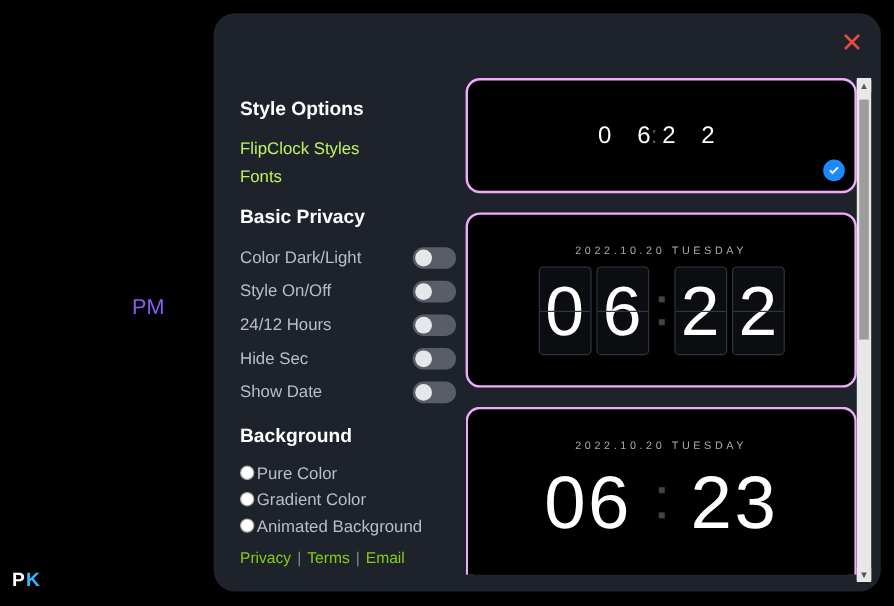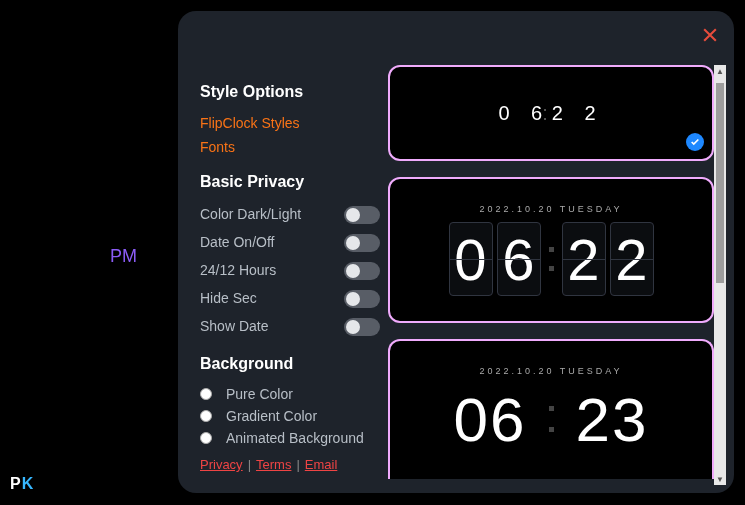--- a/index.html
+++ b/index.html
@@ -69,21 +69,21 @@
   }
   .section-title {
     font-size: 16px;
     font-weight: 700;
     margin-bottom: 10px;
     margin-top: 14px;
   }
   .section-title:first-child { margin-top: 0; }
   .menu-item {
     font-size: 14px;
-    color: #f97316;
+    color: #bef264;
     padding: 4px 0;
     cursor: pointer;
   }
   .setting-row {
     display: flex;
     align-items: flex-start;
     justify-content: space-between;
     padding: 5px 0;
   }
   .setting-label {
@@ -105,21 +105,21 @@
     left: 2px;
     width: 14px;
     height: 14px;
     background: #e5e7ea;
     border-radius: 50%;
   }
 
   .radio-row {
     display: flex;
     align-items: center;
-    gap: 14px;
+    gap: 2px;
     padding: 3px 0;
     font-size: 14px;
     color: #b8bfc7;
     cursor: pointer;
   }
   .radio {
     width: 12px;
     height: 12px;
     border: 1px solid #aaa;
     border-radius: 50%;
@@ -127,22 +127,21 @@
     position: relative;
     flex-shrink: 0;
   }
 
   .footer-links {
     margin-top: 8px;
     font-size: 13px;
     color: #ddd;
   }
   .footer-links a {
-    color: #ef4444;
-    text-decoration: underline;
+    color: #84cc16;
     cursor: pointer;
   }
   .footer-links .sep { margin: 0 5px; color: #888; }
 
   .preview-area {
     flex: 1;
     position: relative;
     padding-right: 12px;
   }
   .scrollbar {
@@ -311,21 +310,21 @@
 
       <div class="section-title">Basic Privacy</div>
 
       <div class="setting-row">
         <span class="setting-label">Color Dark/Light</span>
         <div class="toggle">
             <div class="knob"></div>
           </div>
       </div>
       <div class="setting-row">
-        <span class="setting-label">Date On/Off</span>
+        <span class="setting-label">Style On/Off</span>
         <div class="toggle">
             <div class="knob"></div>
           </div>
       </div>
       <div class="setting-row">
         <span class="setting-label">24/12 Hours</span>
         <div class="toggle">
             <div class="knob"></div>
           </div>
       </div>

